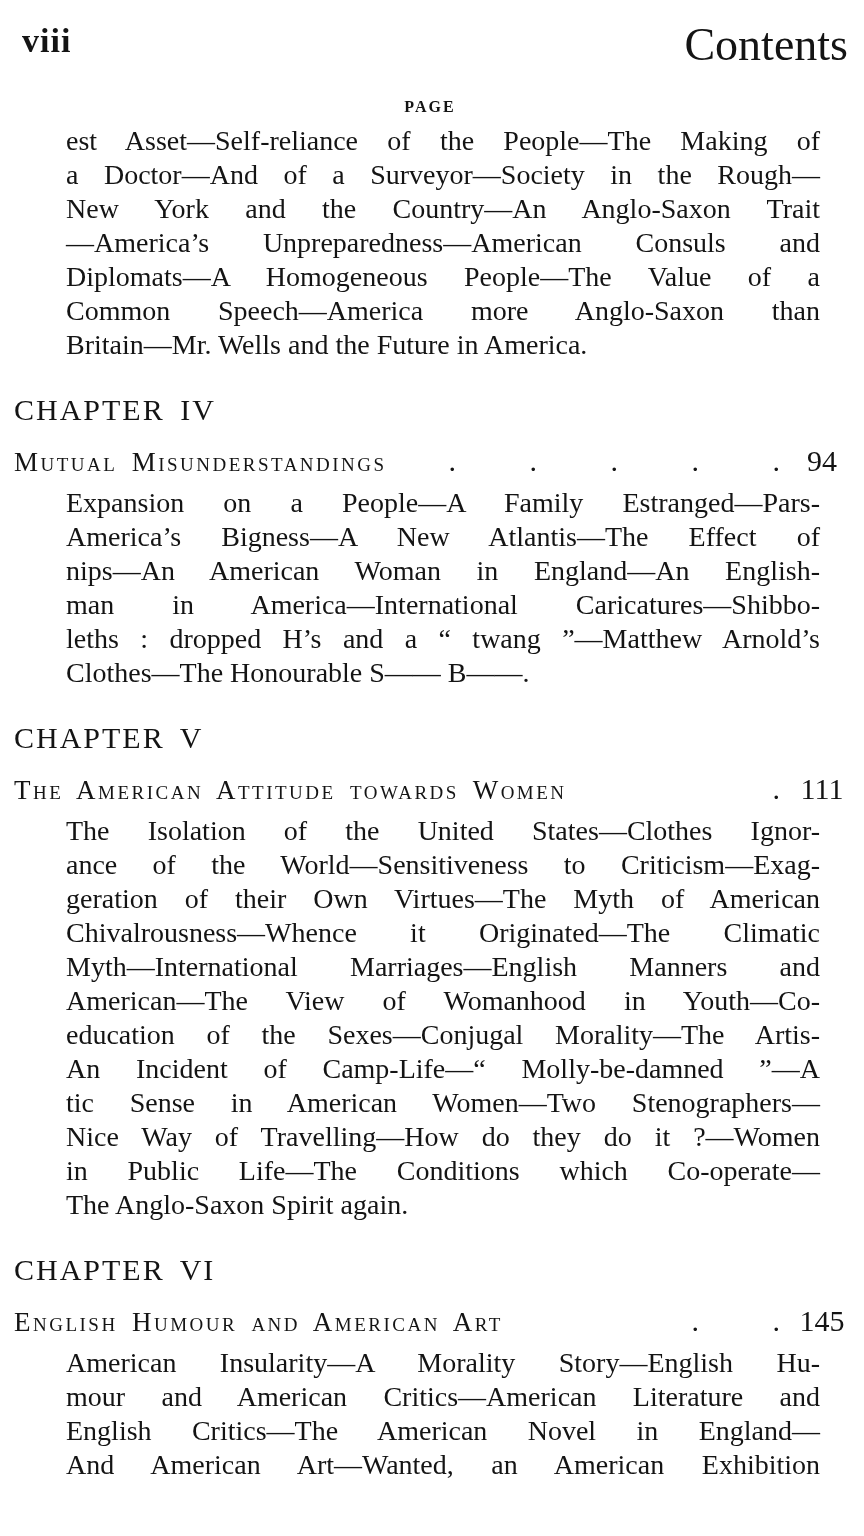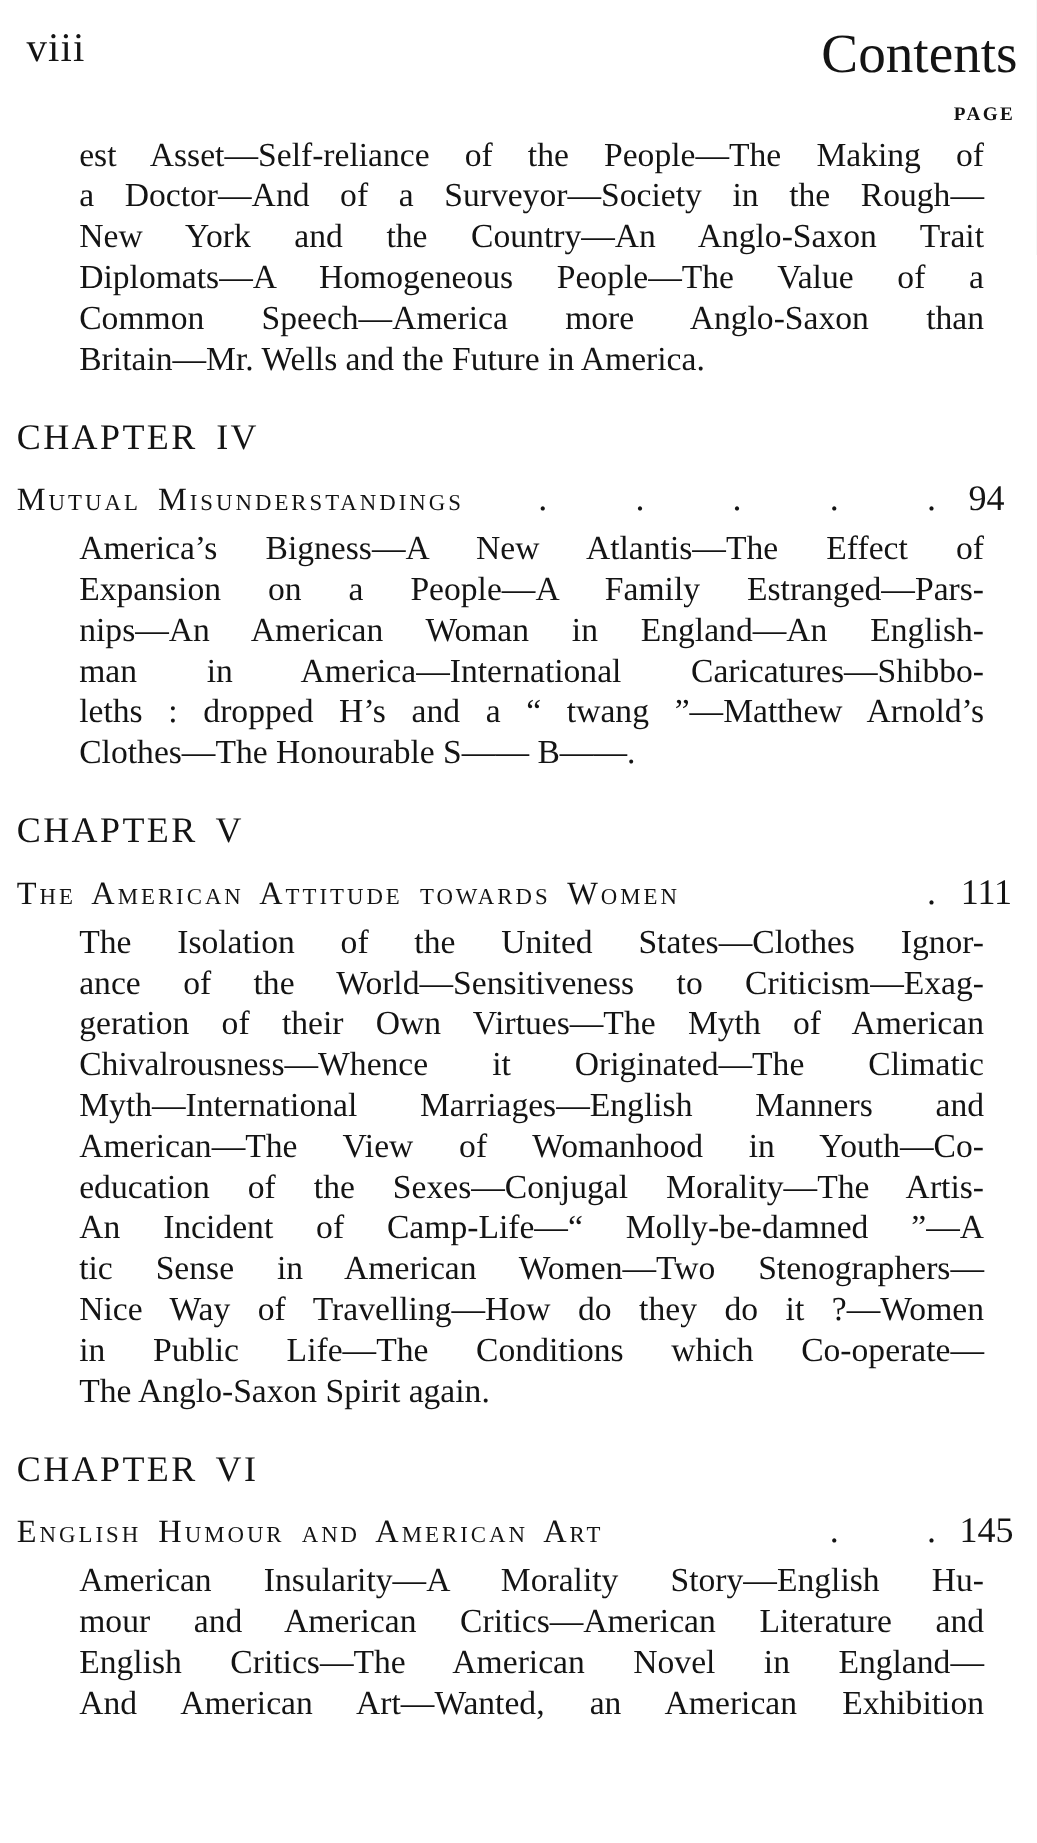--- a/index.html
+++ b/index.html
@@ -23,37 +23,38 @@
   .running-head {
     position: relative;
     height: 56px;
   }
   .folio {
     position: absolute;
     left: 8px;
     top: 2px;
     font-size: 34px;
     letter-spacing: 1px;
+    font-weight: bold;
   }
   .doc-title {
     position: absolute;
     left: 0;
     right: 0;
     top: 0;
     text-align: right;
     font-size: 46px;
     line-height: 50px;
   }
   
   .col-label {
-    text-align: right;
+    text-align: center;
     font-size: 16px;
     font-weight: bold;
     letter-spacing: 2px;
-    margin-top: 11px;
+    margin-top: 22px;
     margin-bottom: 4px;
     padding-right: 2px;
   }
   
   .summary {
     margin: 8px 28px 0 52px;
     font-size: 28px;
     line-height: 34px;
   }
   .sline {
@@ -107,34 +108,35 @@
     <div class="folio">viii</div>
     <div class="doc-title">Contents</div>
   </div>
 
   <div class="col-label">PAGE</div>
 
   <div class="summary">
     <div class="sline">est Asset—Self-reliance of the People—The Making of</div>
     <div class="sline">a Doctor—And of a Surveyor—Society in the Rough—</div>
     <div class="sline">New York and the Country—An Anglo-Saxon Trait</div>
+    <div class="sline">—America’s Unpreparedness—American Consuls and</div>
     <div class="sline">Diplomats—A Homogeneous People—The Value of a</div>
     <div class="sline">Common Speech—America more Anglo-Saxon than</div>
     <div class="sline last">Britain—Mr. Wells and the Future in America.</div>
   </div>
 
   <div class="chapter-heading">CHAPTER IV</div>
   <div class="toc-entry">
     <span class="entry-title">Mutual Misunderstandings</span>
     <span class="entry-dots">. . . . .</span>
     <span class="entry-page">94</span>
   </div>
   <div class="summary">
+    <div class="sline">Expansion on a People—A Family Estranged—Pars-</div>
     <div class="sline">America’s Bigness—A New Atlantis—The Effect of</div>
-    <div class="sline">Expansion on a People—A Family Estranged—Pars-</div>
     <div class="sline">nips—An American Woman in England—An English-</div>
     <div class="sline">man in America—International Caricatures—Shibbo-</div>
     <div class="sline">leths : dropped H’s and a “ twang ”—Matthew Arnold’s</div>
     <div class="sline last">Clothes—The Honourable S—— B——.</div>
   </div>
 
   <div class="chapter-heading">CHAPTER V</div>
   <div class="toc-entry">
     <span class="entry-title">The American Attitude towards Women</span>
     <span class="entry-dots">.</span>

